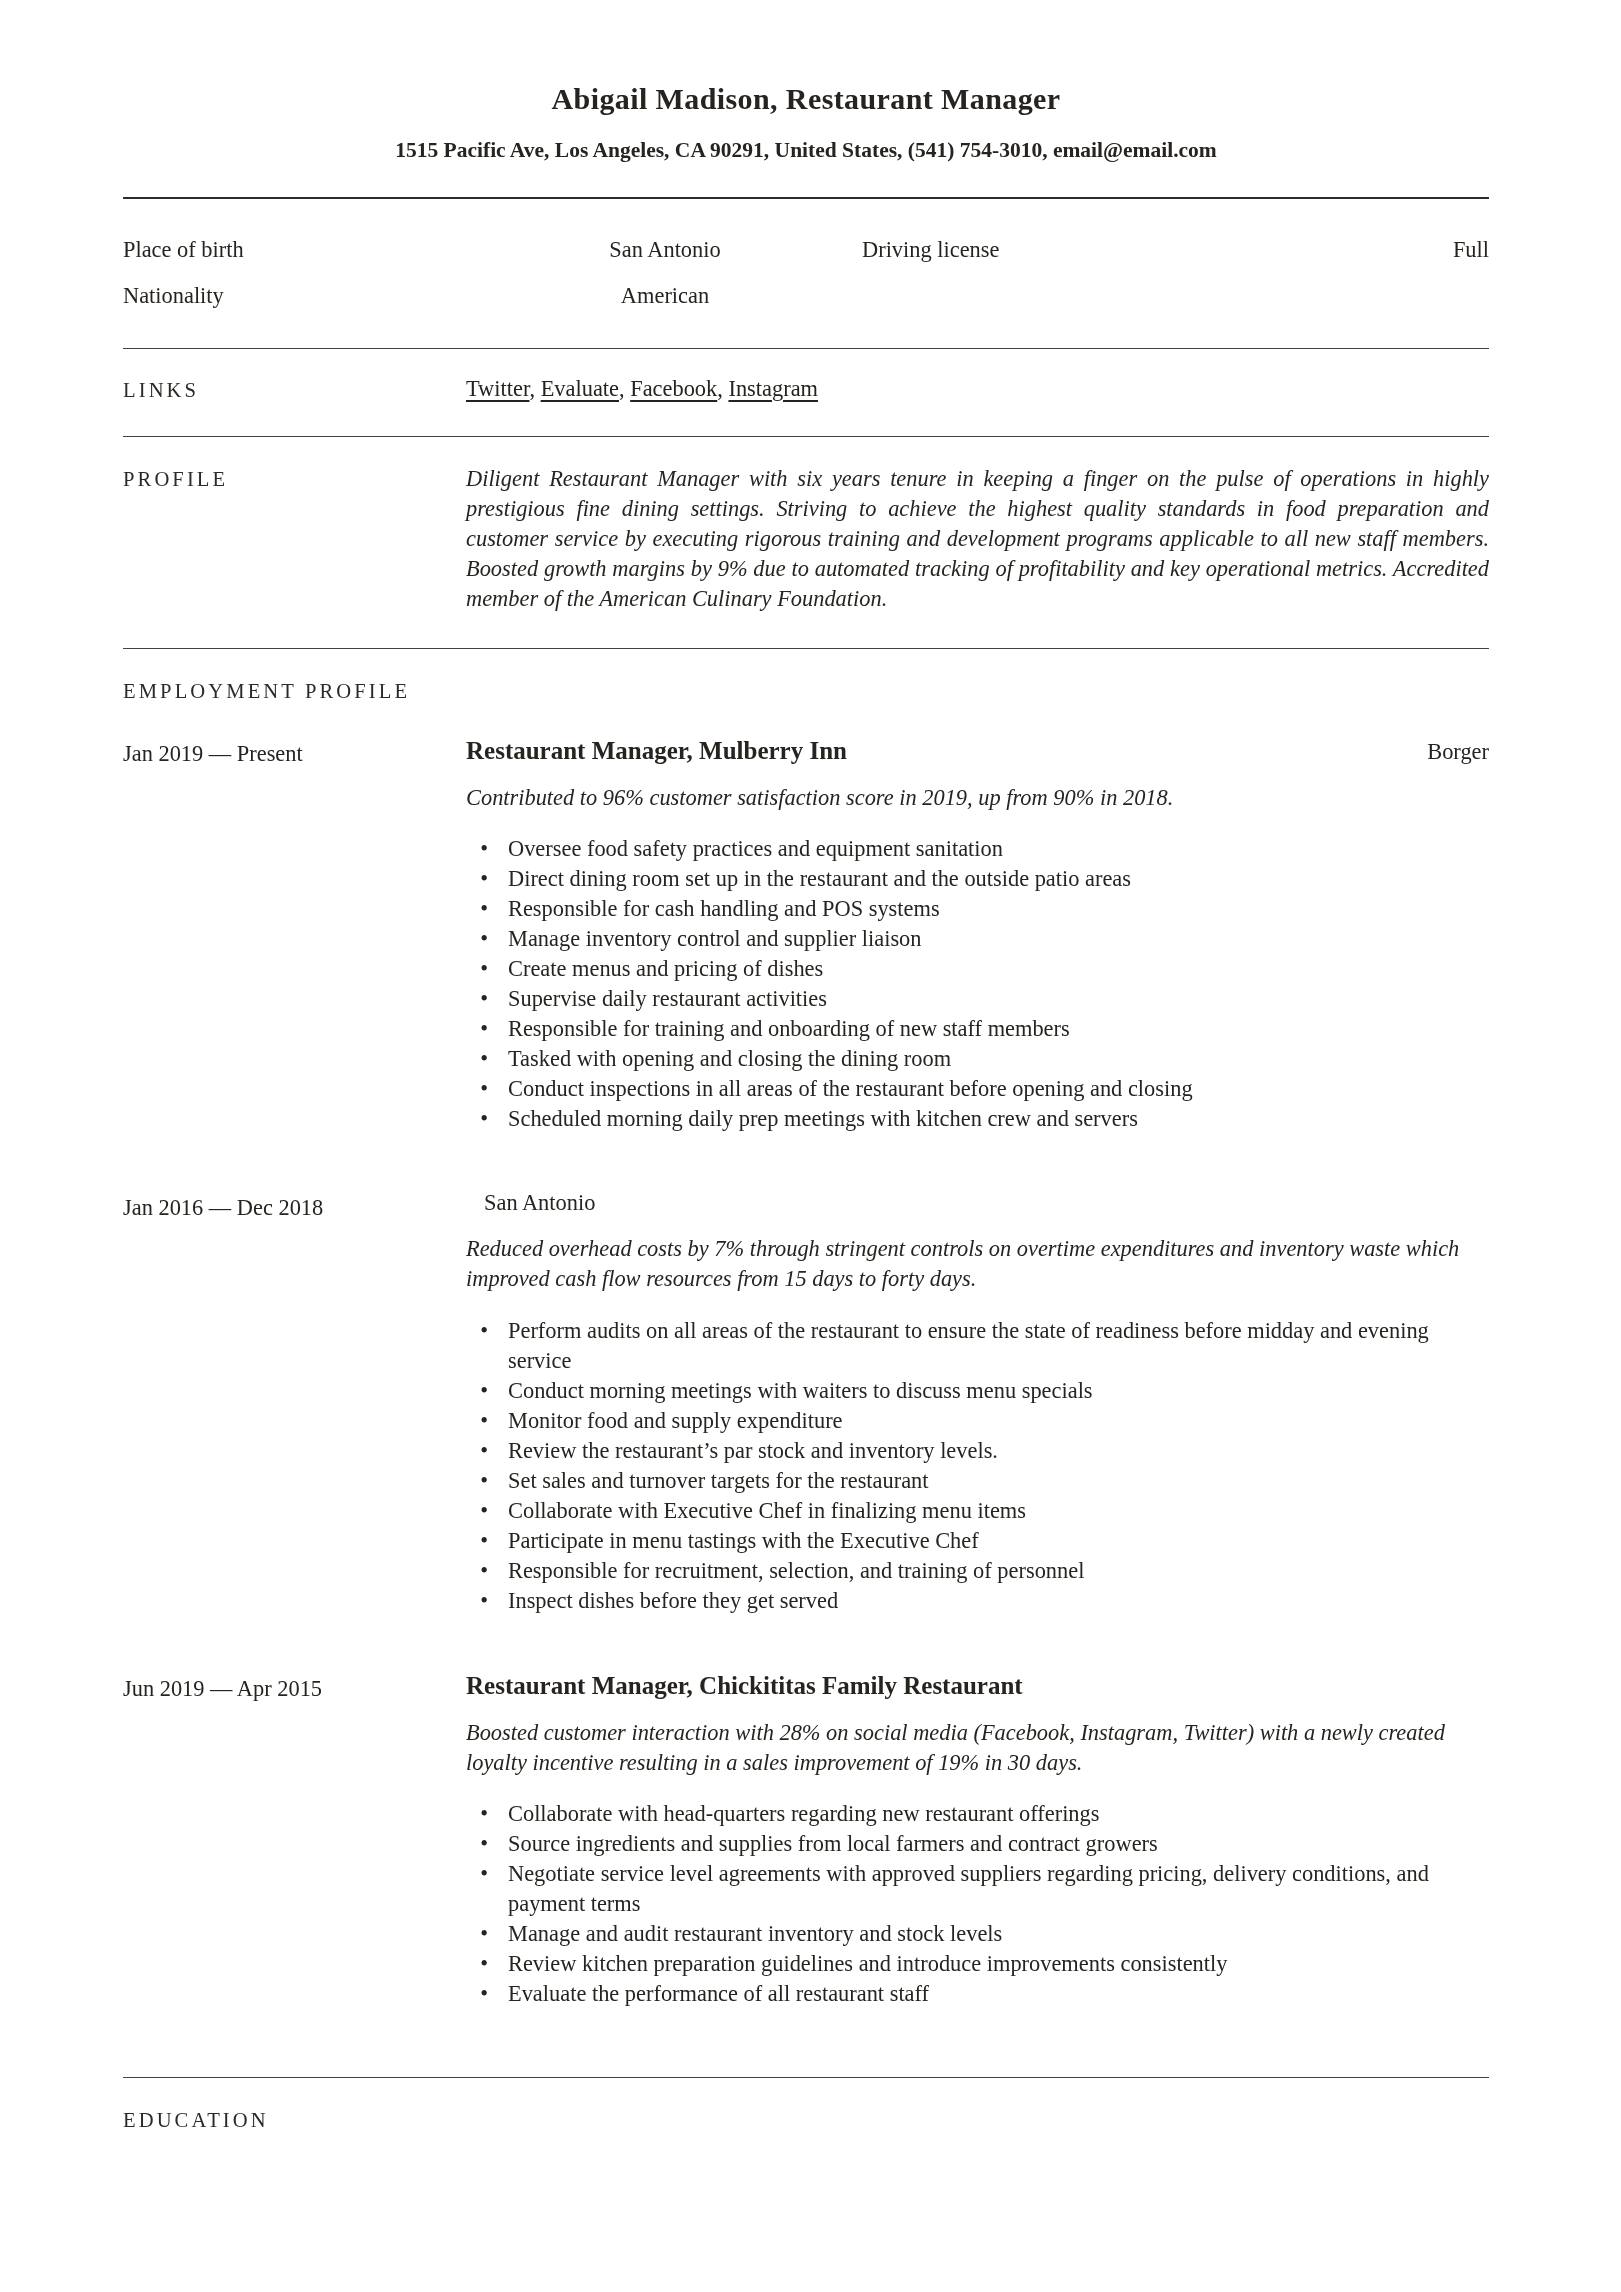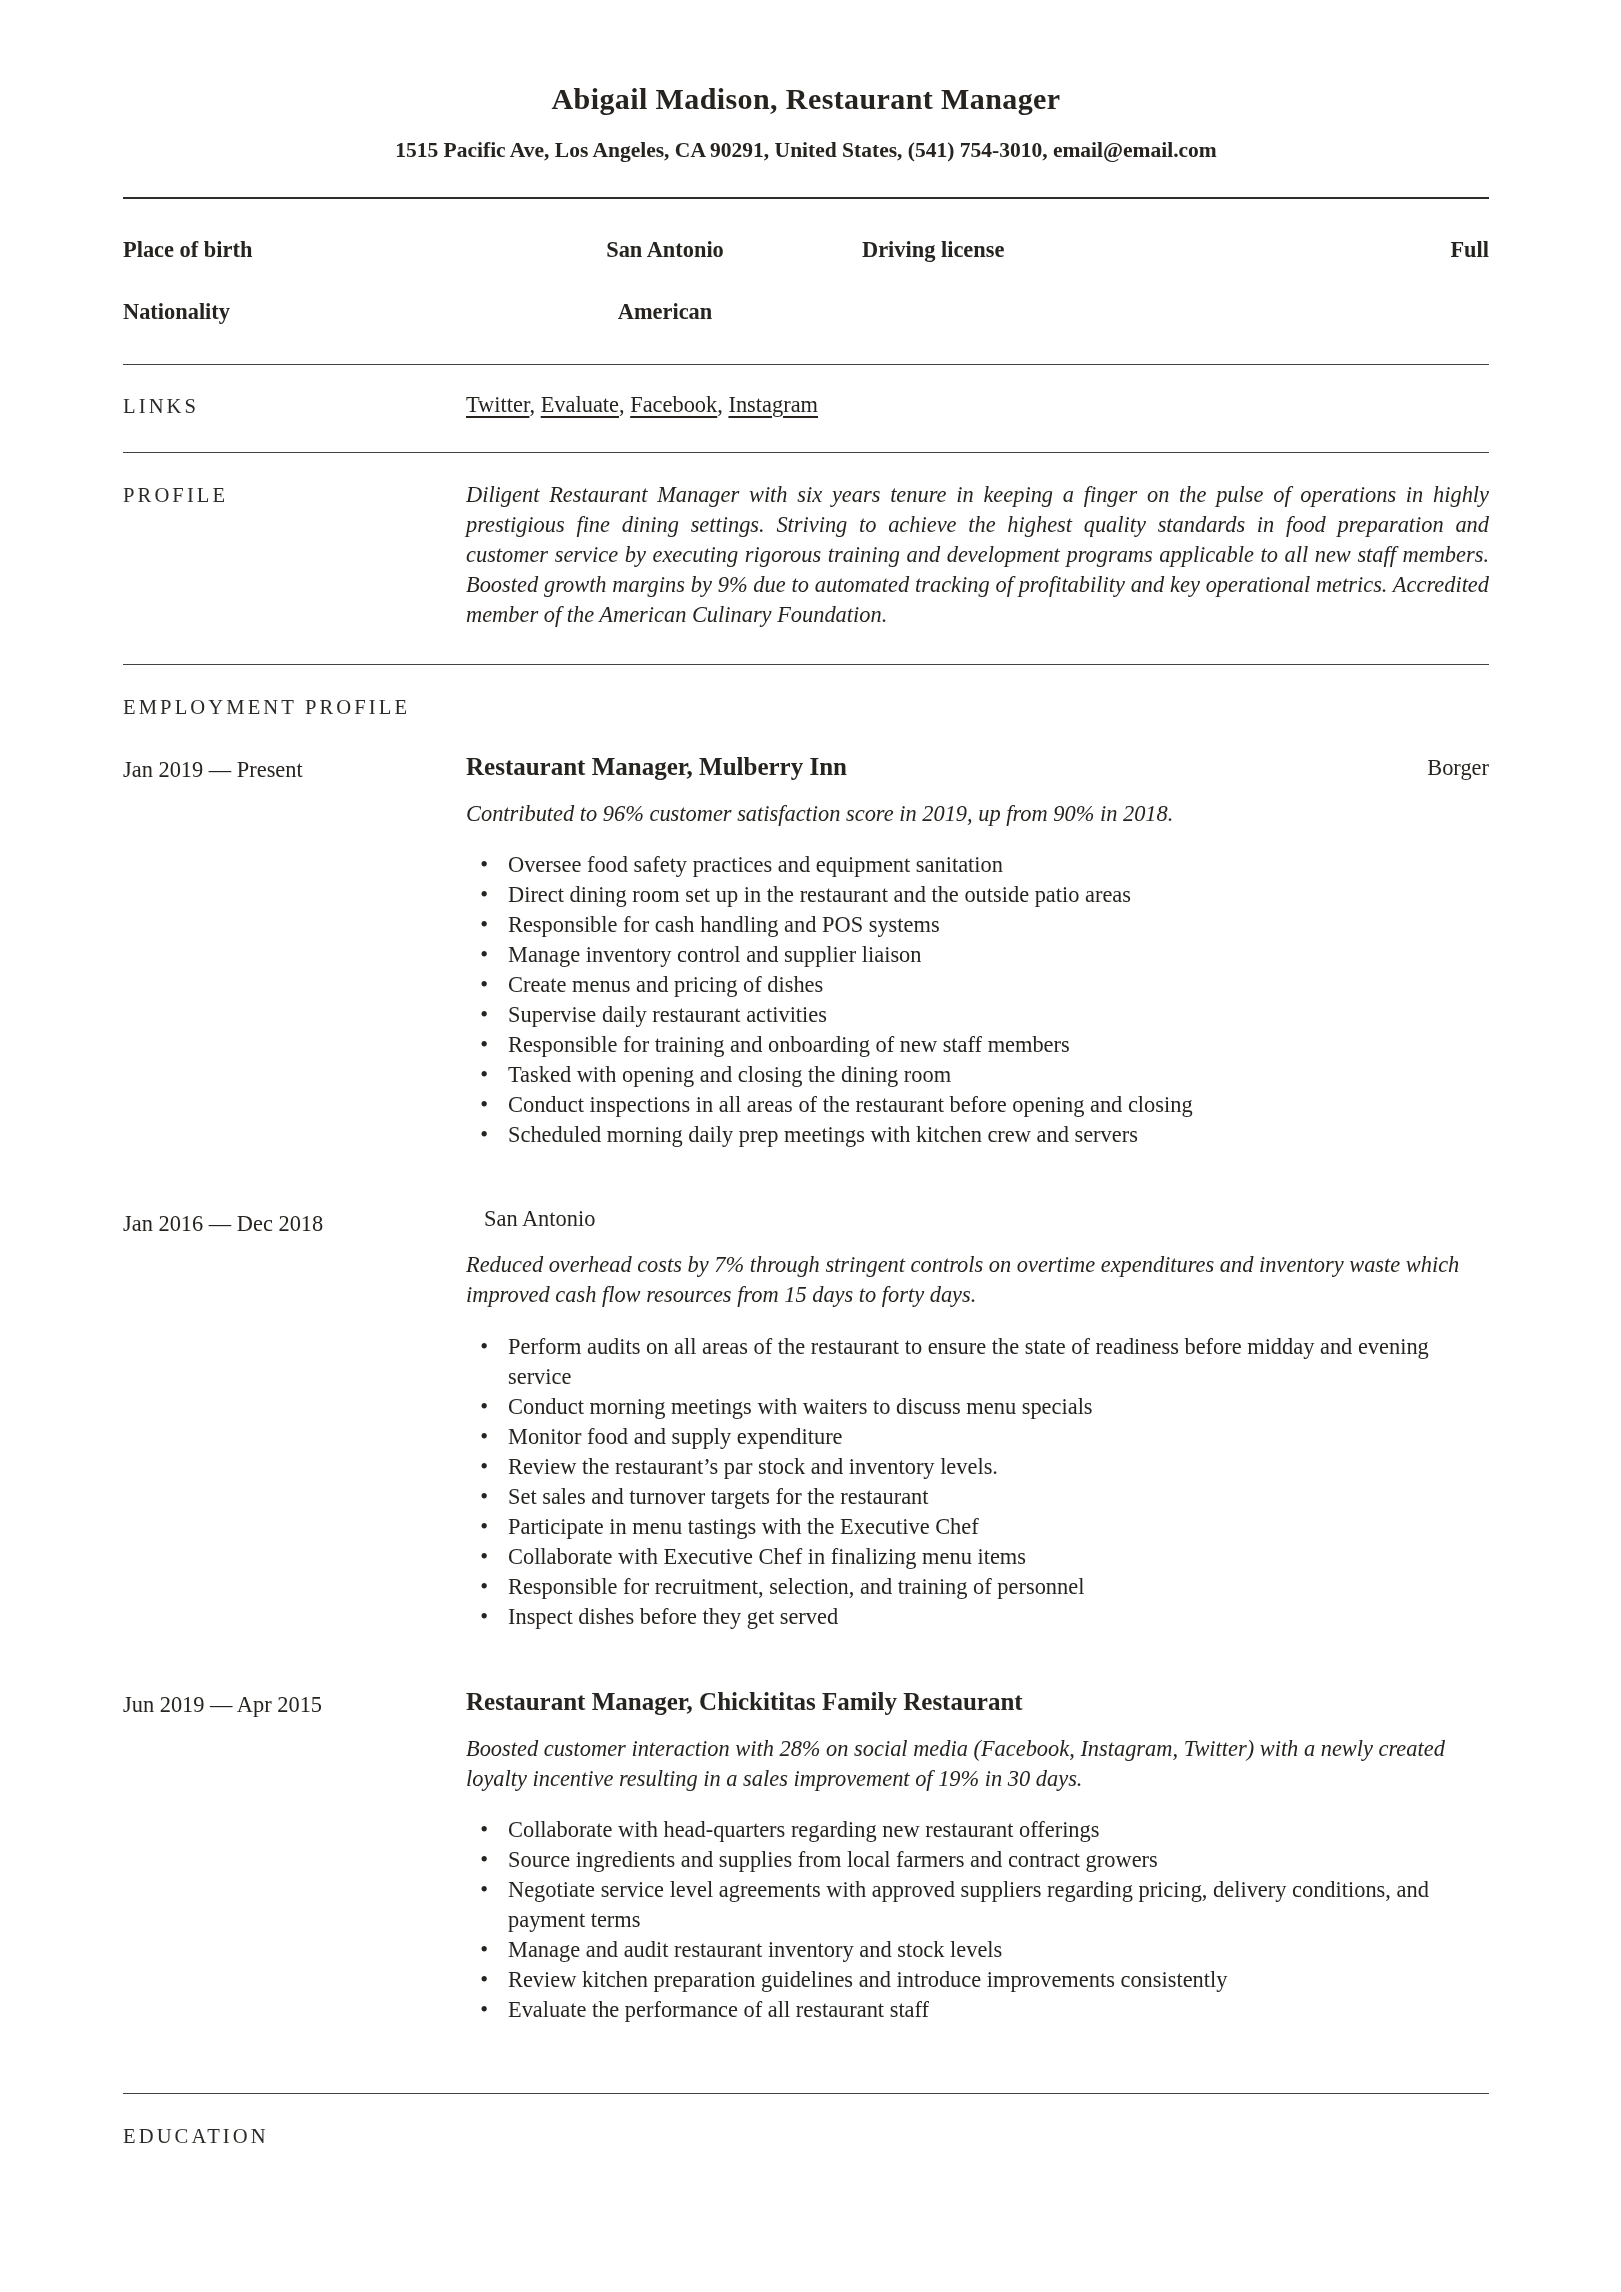--- a/index.html
+++ b/index.html
@@ -25,24 +25,23 @@
     font-size: 21.5px;
     font-weight: 700;
     text-align: center;
   }
   .rule-thick { border-top: 2.7px solid #2f2d29; margin-top: 34px; }
 
   
   .details {
     display: grid;
     grid-template-columns: 345px 394px 296px 1fr;
-    row-gap: 36px;
+    row-gap: 20px;
     padding: 38px 0 39px;
     font-size: 22.4px;
-    font-weight: bold;
   }
   .details .center { text-align: center; }
   .details .right { text-align: right; }
 
   
   .section {
     border-top: 1.8px solid #45433f;
     display: grid;
     grid-template-columns: 343px 1fr;
     padding: 27px 0 34px;
@@ -169,22 +168,22 @@
         <div class="job-head">
           <span class="job-loc">San Antonio</span>
         </div>
         <p class="job-summary">Reduced overhead costs by 7% through stringent controls on overtime expenditures and inventory waste which improved cash flow resources from 15 days to forty days.</p>
         <ul class="job-bullets">
           <li>Perform audits on all areas of the restaurant to ensure the state of readiness before midday and evening service</li>
           <li>Conduct morning meetings with waiters to discuss menu specials</li>
           <li>Monitor food and supply expenditure</li>
           <li>Review the restaurant’s par stock and inventory levels.</li>
           <li>Set sales and turnover targets for the restaurant</li>
+          <li>Collaborate with Executive Chef in finalizing menu items</li>
           <li>Participate in menu tastings with the Executive Chef</li>
-          <li>Collaborate with Executive Chef in finalizing menu items</li>
           <li>Responsible for recruitment, selection, and training of personnel</li>
           <li>Inspect dishes before they get served</li>
         </ul>
       </div>
     </article>
 
     <article class="job">
       <div class="job-dates">Jun 2019 — Apr 2015</div>
       <div class="job-body">
         <div class="job-head">

